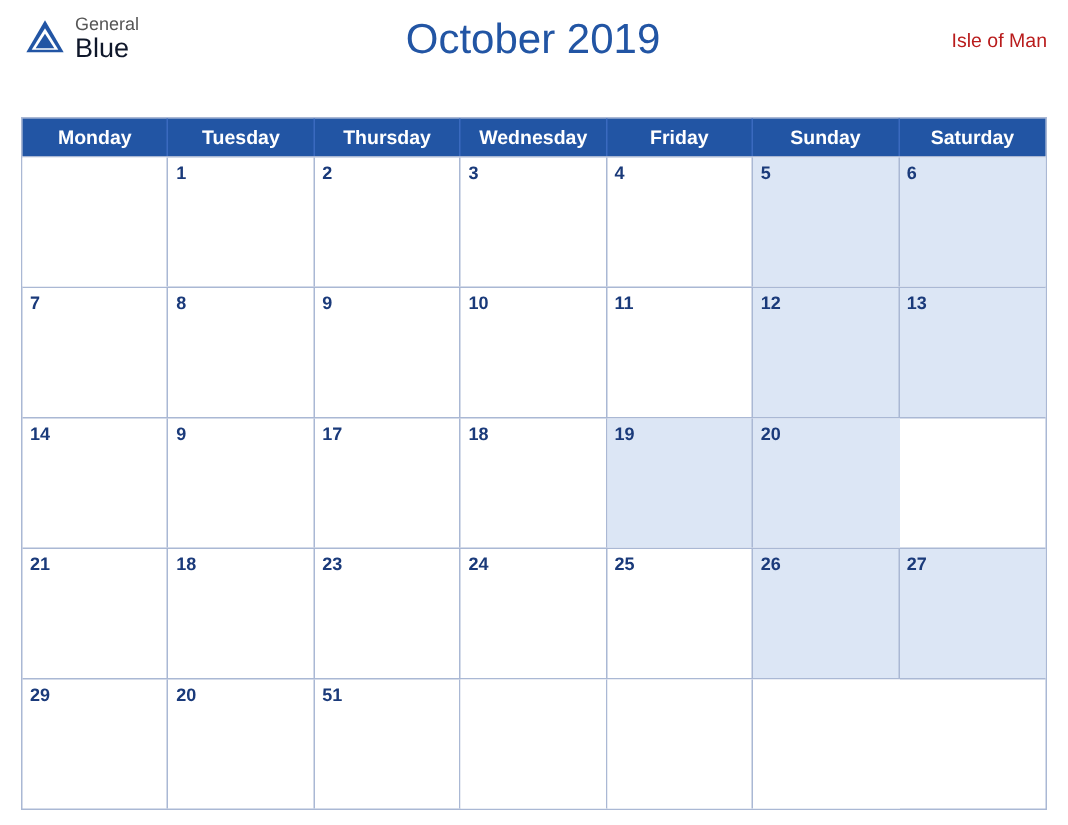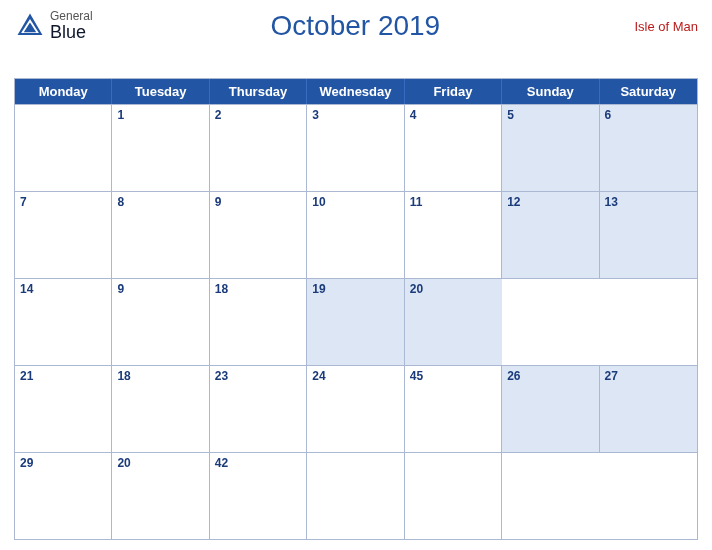--- a/index.html
+++ b/index.html
@@ -197,20 +197,23 @@
           </div>
         </div>
         <div class="cal-week">
           <div class="cal-cell">
             <span class="day-number">14</span>
           </div>
           <div class="cal-cell">
             <span class="day-number">9</span>
           </div>
           <div class="cal-cell">
+            <span class="day-number">17</span>
+          </div>
+          <div class="cal-cell">
             <span class="day-number">18</span>
           </div>
           <div class="cal-cell weekend">
             <span class="day-number">19</span>
           </div>
           <div class="cal-cell weekend">
             <span class="day-number">20</span>
           </div>
         </div>
         <div class="cal-week">
@@ -220,38 +223,38 @@
           <div class="cal-cell">
             <span class="day-number">18</span>
           </div>
           <div class="cal-cell">
             <span class="day-number">23</span>
           </div>
           <div class="cal-cell">
             <span class="day-number">24</span>
           </div>
           <div class="cal-cell">
-            <span class="day-number">45</span>
+            <span class="day-number">25</span>
           </div>
           <div class="cal-cell weekend">
             <span class="day-number">26</span>
           </div>
           <div class="cal-cell weekend">
             <span class="day-number">27</span>
           </div>
         </div>
         <div class="cal-week">
           <div class="cal-cell">
             <span class="day-number">29</span>
           </div>
           <div class="cal-cell">
             <span class="day-number">20</span>
           </div>
           <div class="cal-cell">
-            <span class="day-number">42</span>
+            <span class="day-number">51</span>
           </div>
           <div class="cal-cell empty"></div>
           <div class="cal-cell weekend empty"></div>
           <div class="cal-cell weekend empty"></div>
         </div>
       </div>
   </div>
 </div>
 
 </body></html>

